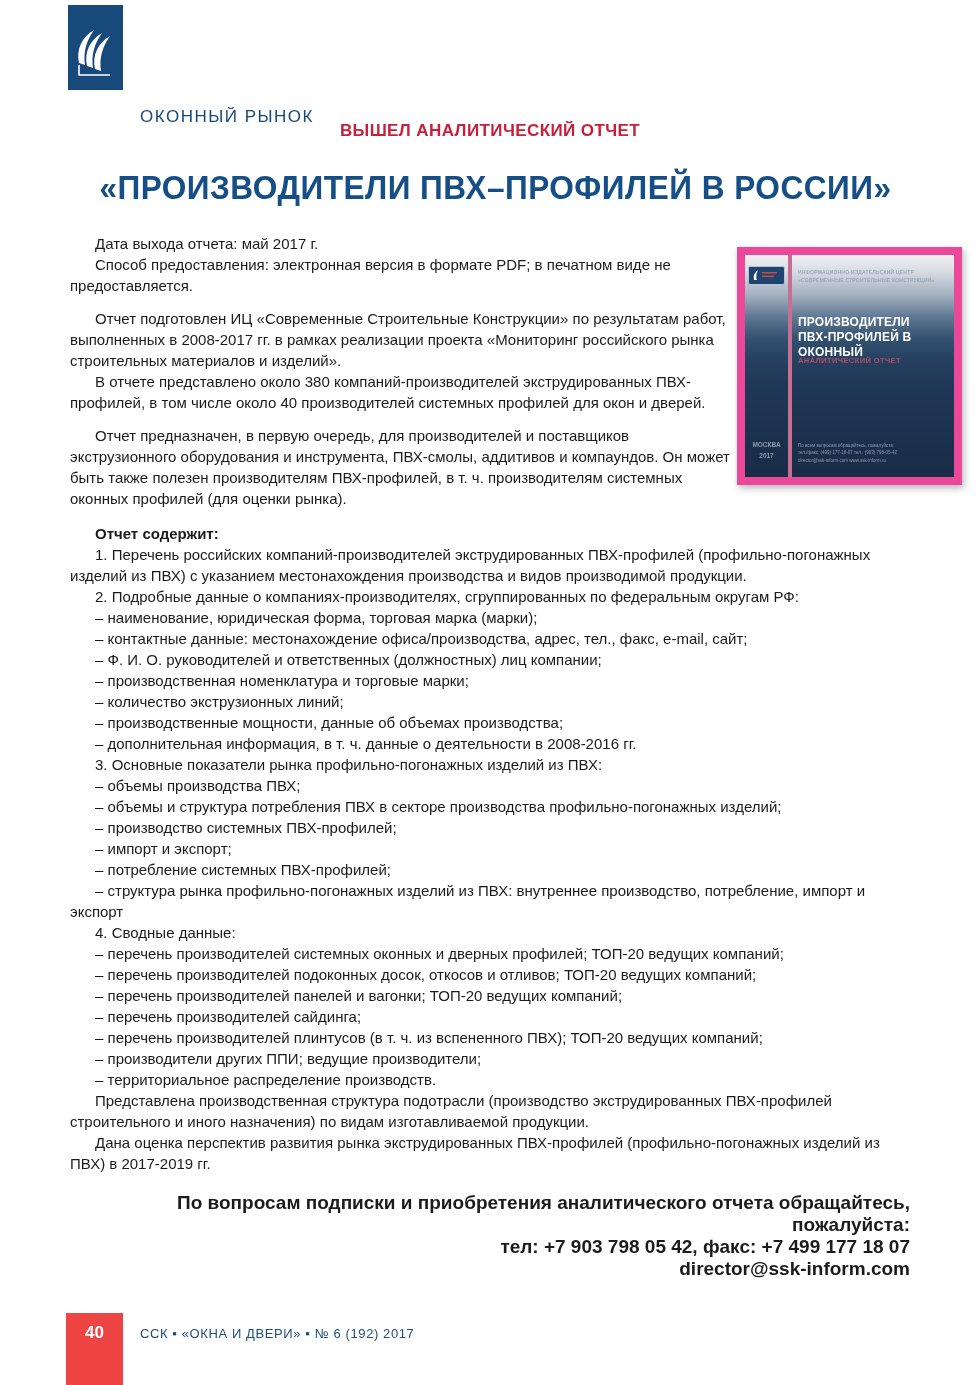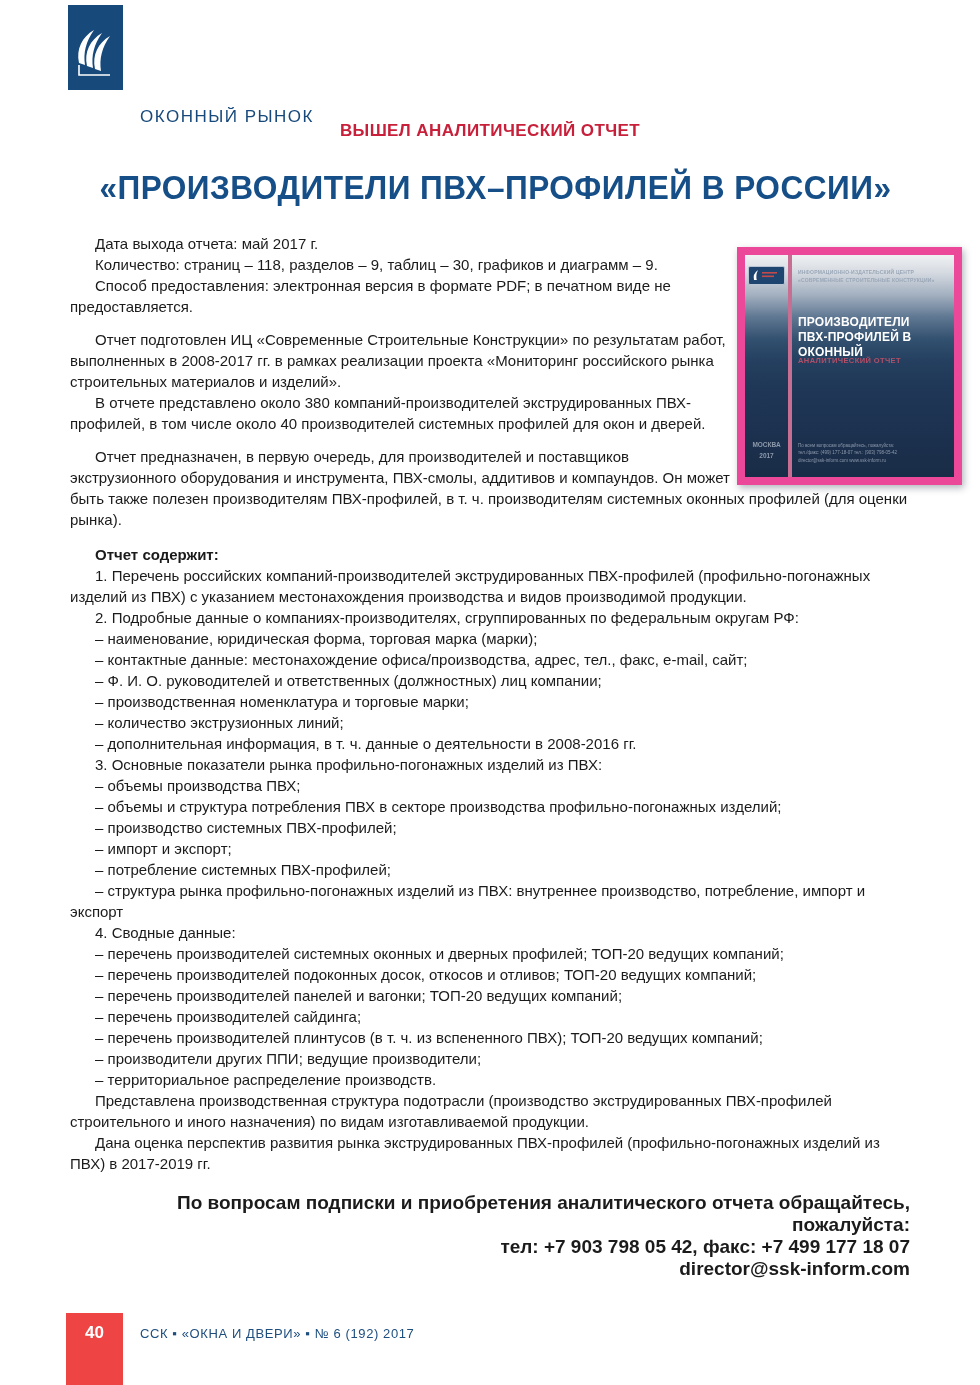--- a/index.html
+++ b/index.html
@@ -171,21 +171,20 @@
             <div>По всем вопросам обращайтесь, пожалуйста:</div>
             <div>тел./факс: (499) 177-18-07    тел.: (903) 798-05-42</div>
             <div>director@ssk-inform.com    www.ssk-inform.ru</div>
           </div>
         </div>
       </div>
     </div>
 
     <div class="sec-meta">
       <p class="para"><span class="lead">Дата выхода отчета:</span><span> май 2017 г.</span></p>
-      <p class="para"><span class="lead">Количество:</span><span> страниц – 118, разделов – 9, таблиц – 30, графиков и диаграмм – 9.</span></p>
       <p class="para"><span class="lead">Способ предоставления:</span><span> электронная версия в формате PDF; в печатном виде не предоставляется.</span></p>
     </div>
 
     <div class="sec-about">
       <p class="para"><span class="lead">Отчет подготовлен</span><span> ИЦ «Современные Строительные Конструкции» по результатам работ, выполненных в 2008-2017 гг. в рамках реализации проекта «Мониторинг российского рынка строительных материалов и изделий».</span></p>
       <p class="para"><span>В отчете представлено около 380 компаний-производителей экструдированных ПВХ-профилей, в том числе около 40 производителей системных профилей для окон и дверей.</span></p>
     </div>
 
     <div class="sec-purpose">
       <p class="para"><span class="lead">Отчет предназначен</span><span>, в первую очередь, для производителей и поставщиков экструзионного оборудования и инструмента, ПВХ-смолы, аддитивов и компаундов. Он может быть также полезен производителям ПВХ-профилей, в т. ч. производителям системных оконных профилей (для оценки рынка).</span></p>
@@ -193,20 +192,21 @@
 
     <div class="sec-contents">
       <p class="para contents-heading">Отчет содержит:</p>
       <p class="para">1. Перечень российских компаний-производителей экструдированных ПВХ-профилей (профильно-погонажных изделий из ПВХ) с указанием местонахождения производства и видов производимой продукции.</p>
       <p class="para">2. Подробные данные о компаниях-производителях, сгруппированных по федеральным округам РФ:</p>
       <p class="para">– наименование, юридическая форма, торговая марка (марки);</p>
       <p class="para">– контактные данные: местонахождение офиса/производства, адрес, тел., факс, e-mail, сайт;</p>
       <p class="para">– Ф. И. О. руководителей и ответственных (должностных) лиц компании;</p>
       <p class="para">– производственная номенклатура и торговые марки;</p>
       <p class="para">– количество экструзионных линий;</p>
+      <p class="para">– производственные мощности, данные об объемах производства;</p>
       <p class="para">– дополнительная информация, в т. ч. данные о деятельности в 2008-2016 гг.</p>
       <p class="para">3. Основные показатели рынка профильно-погонажных изделий из ПВХ:</p>
       <p class="para">– объемы производства ПВХ;</p>
       <p class="para">– объемы и структура потребления ПВХ в секторе производства профильно-погонажных изделий;</p>
       <p class="para">– производство системных ПВХ-профилей;</p>
       <p class="para">– импорт и экспорт;</p>
       <p class="para">– потребление системных ПВХ-профилей;</p>
       <p class="para">– структура рынка профильно-погонажных изделий из ПВХ: внутреннее производство, потребление, импорт и экспорт</p>
       <p class="para">4. Сводные данные:</p>
       <p class="para">– перечень производителей системных оконных и дверных профилей; ТОП-20 ведущих компаний;</p>

